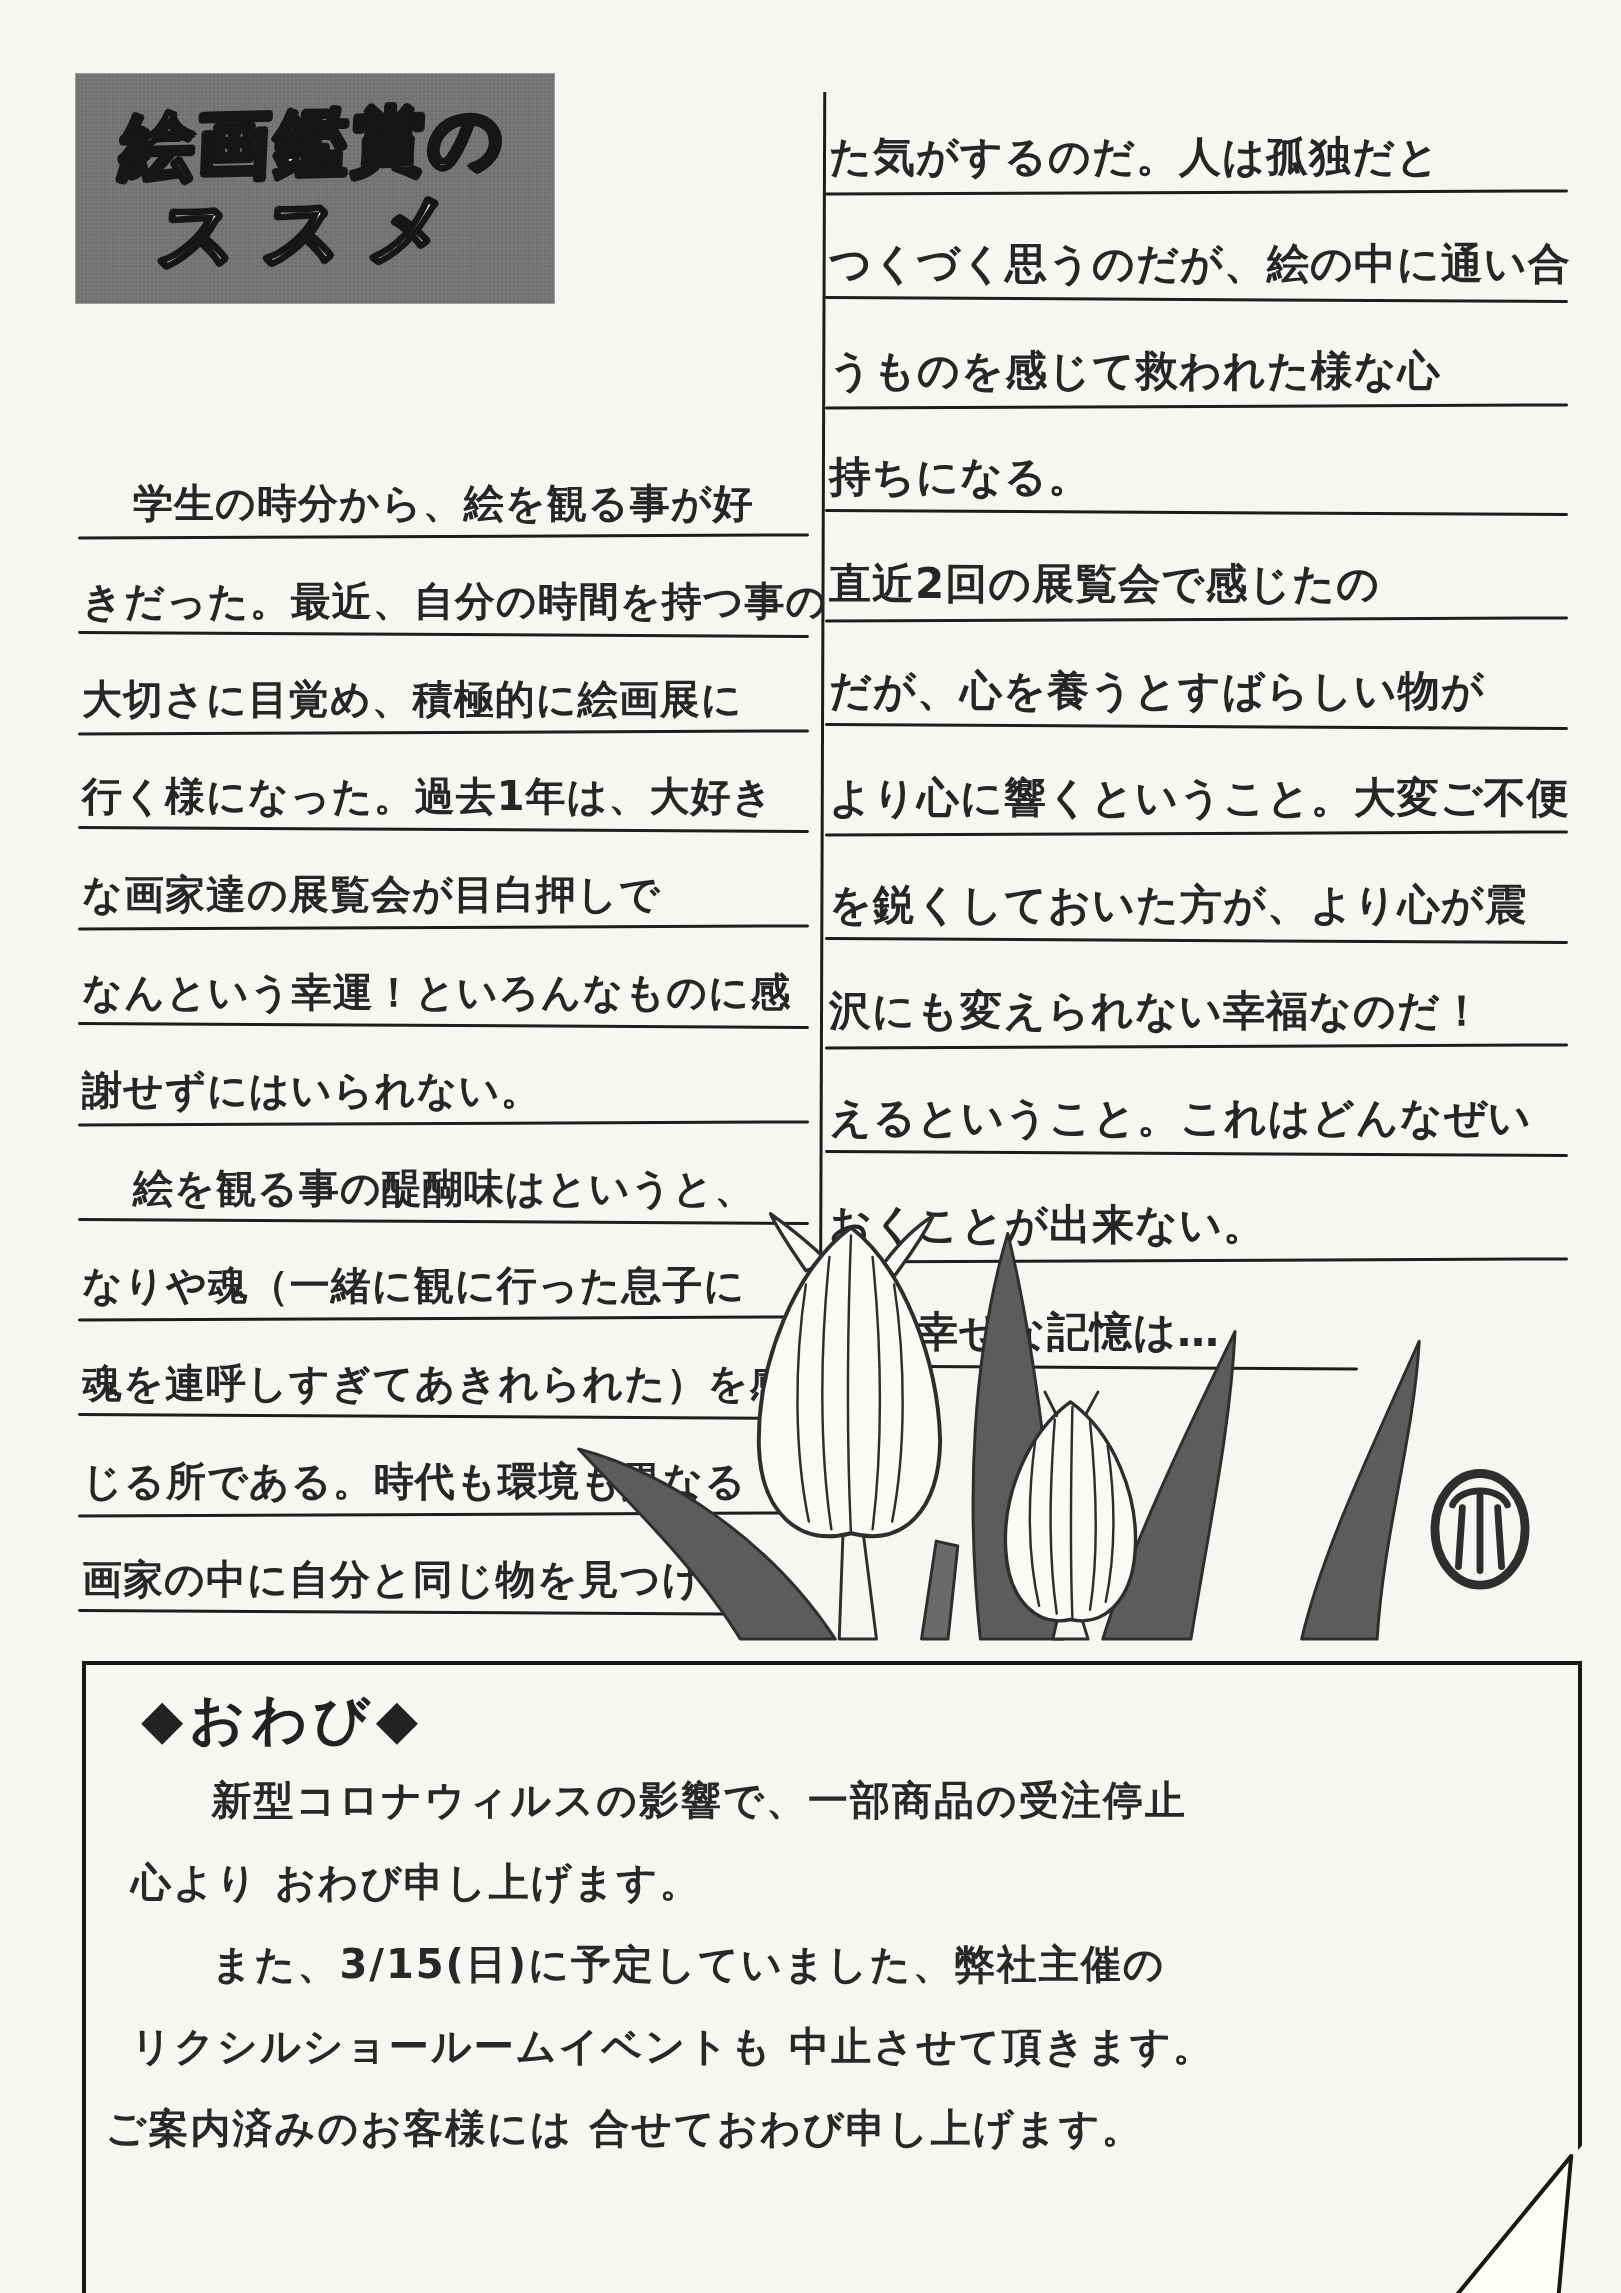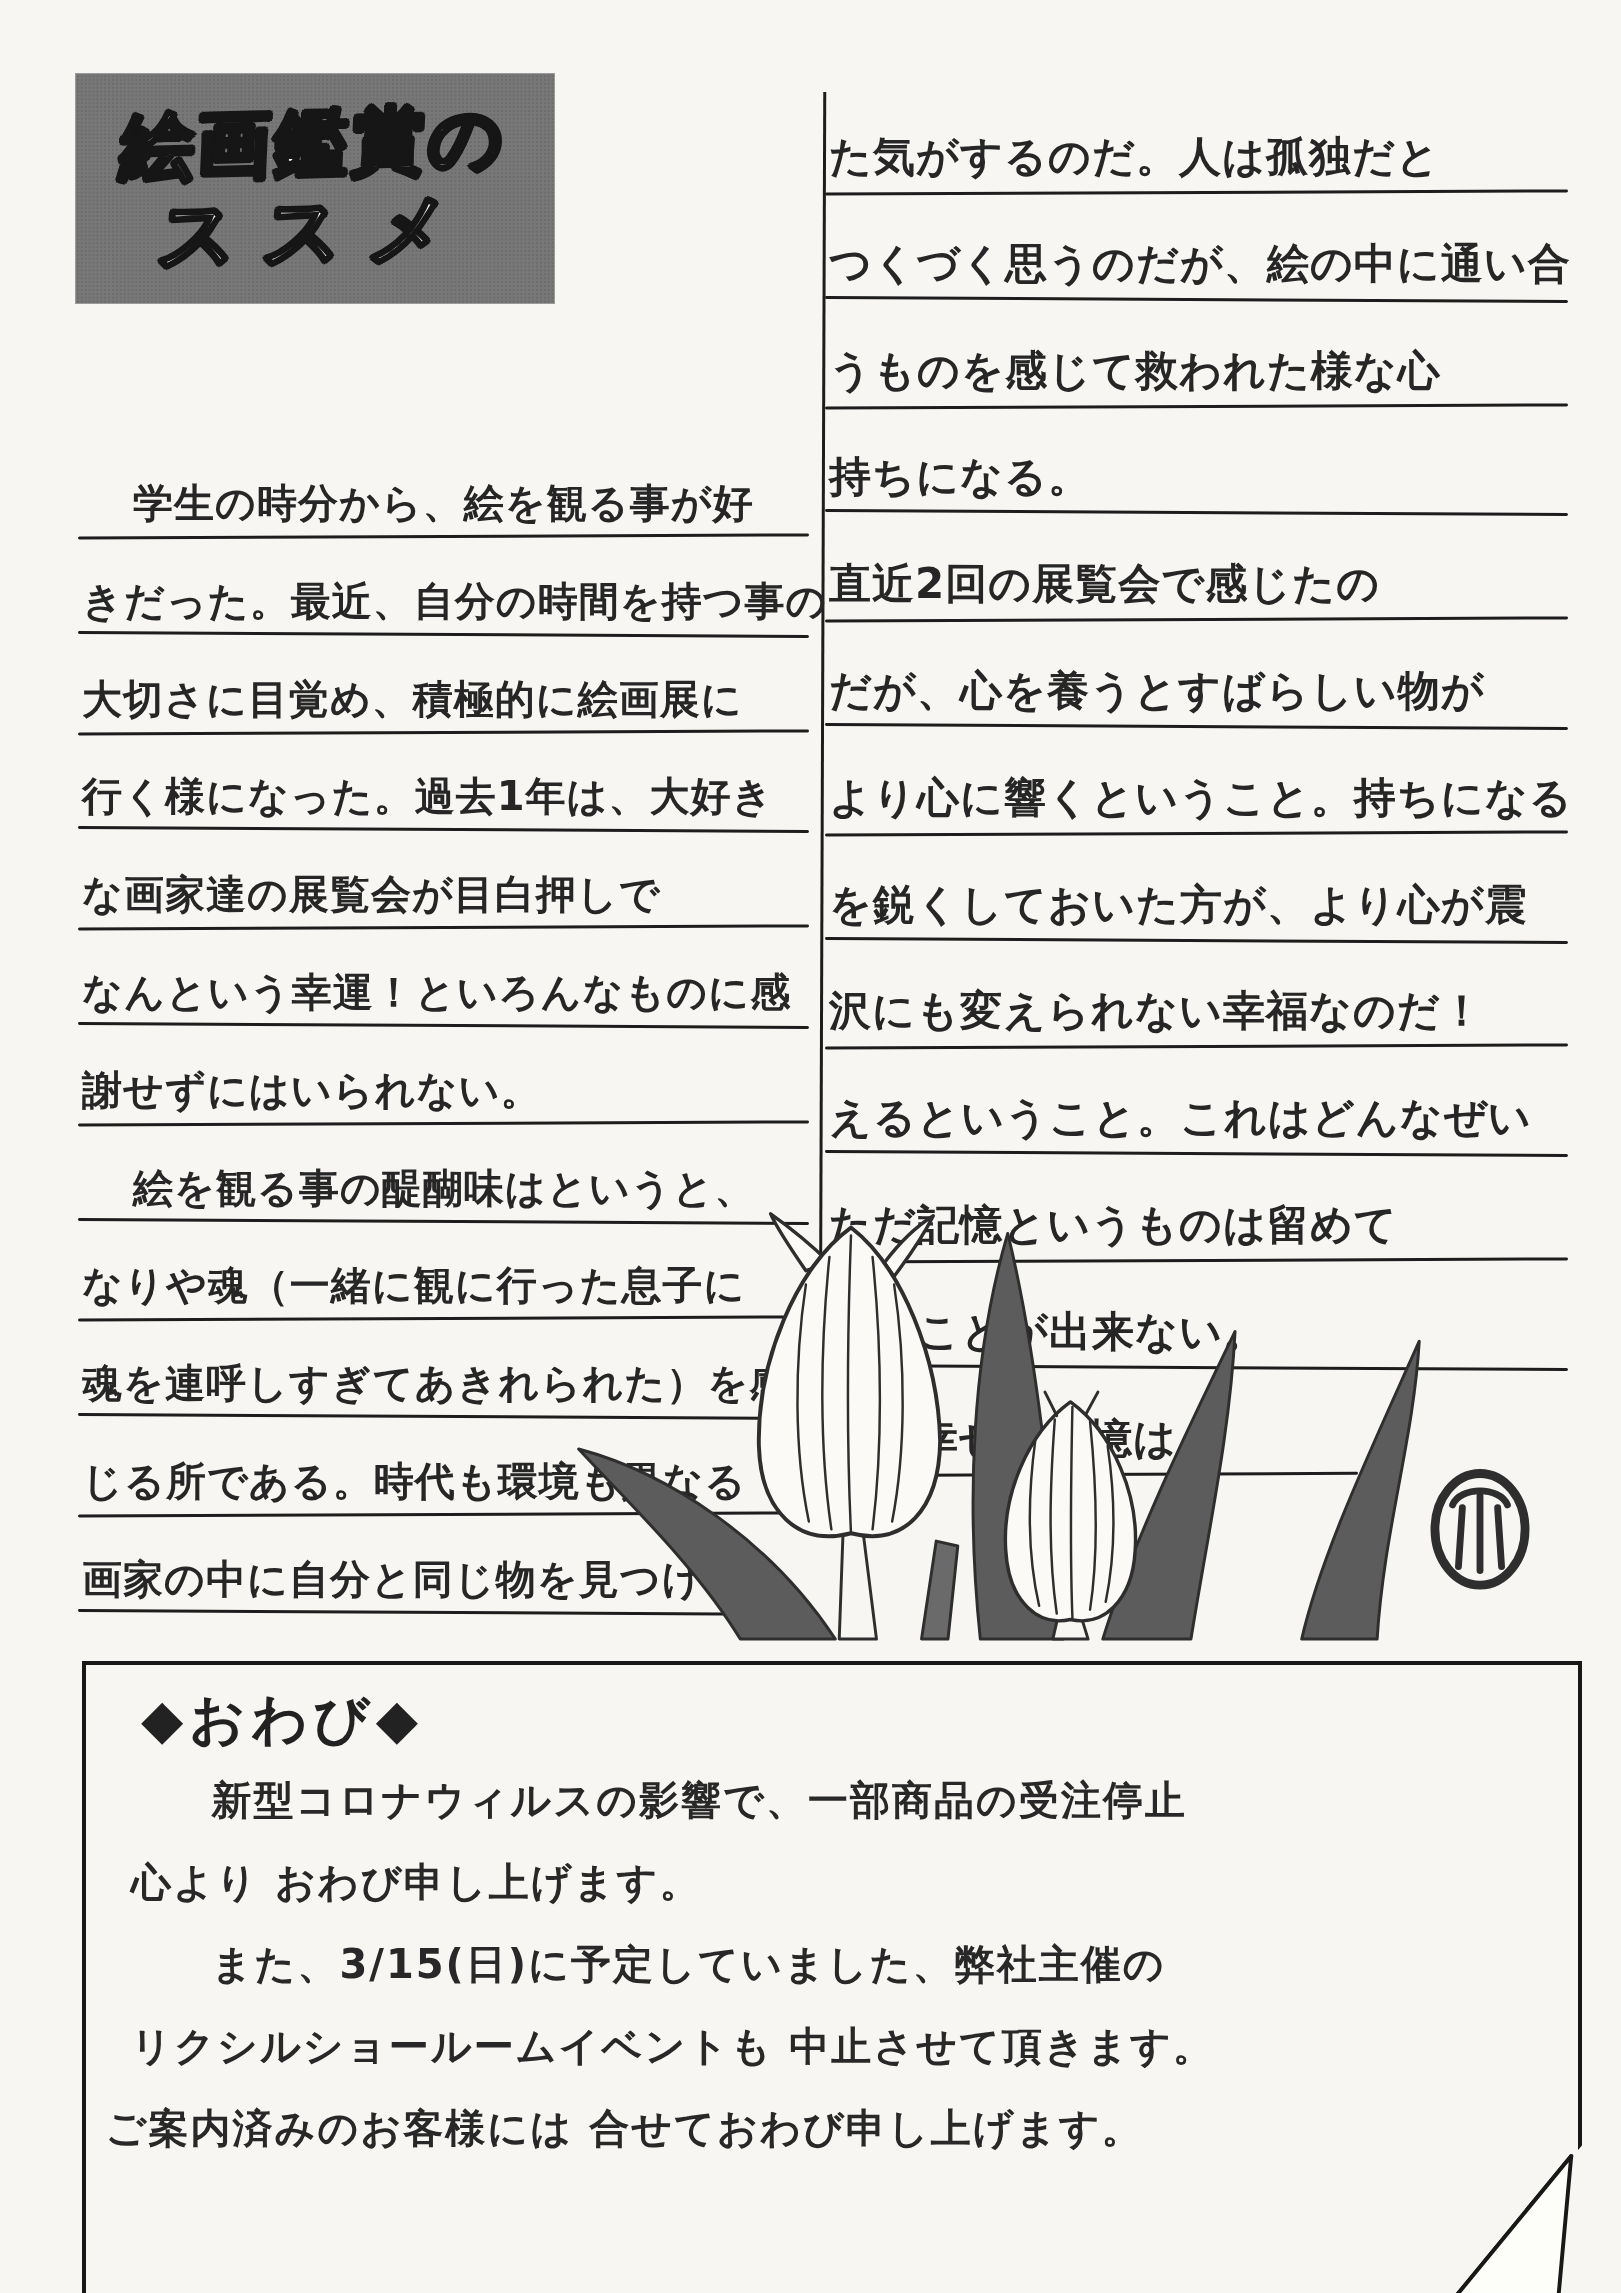--- a/index.html
+++ b/index.html
@@ -165,25 +165,24 @@
     <div class="line">画家の中に自分と同じ物を見つけ</div>
   </div>
 
   <div class="col col-right">
     <div class="line">た気がするのだ。人は孤独だと</div>
     <div class="line">つくづく思うのだが、絵の中に通い合</div>
     <div class="line">うものを感じて救われた様な心</div>
     <div class="line">持ちになる。</div>
     <div class="line">直近2回の展覧会で感じたの</div>
     <div class="line">だが、心を養うとすばらしい物が</div>
-    <div class="line">より心に響くということ。持ちになる</div>
+    <div class="line">より心に響くということ。大変ご不便</div>
     <div class="line">を鋭くしておいた方が、より心が震</div>
     <div class="line">沢にも変えられない幸福なのだ！</div>
     <div class="line">えるということ。これはどんなぜい</div>
-    <div class="line">ただ記憶というものは留めて</div>
     <div class="line">おくことが出来ない。</div>
     <div class="line short-underline">特に幸せな記憶は…</div>
   </div>
 
   <div class="tulip-wrap">
     <svg width="1039" height="436" viewBox="0 0 1060 445">
       <g stroke="#2e2e2e" stroke-linecap="round" stroke-linejoin="round">
 
         <path d="M30,248 C120,272 225,340 292,442 L195,442 C150,368 78,300 30,248 Z" fill="#5c5c5c" stroke-width="3"></path>
         <path d="M468,28 C432,150 425,300 440,442 L525,442 C512,300 498,150 468,28 Z" fill="#5c5c5c" stroke-width="3"></path>

